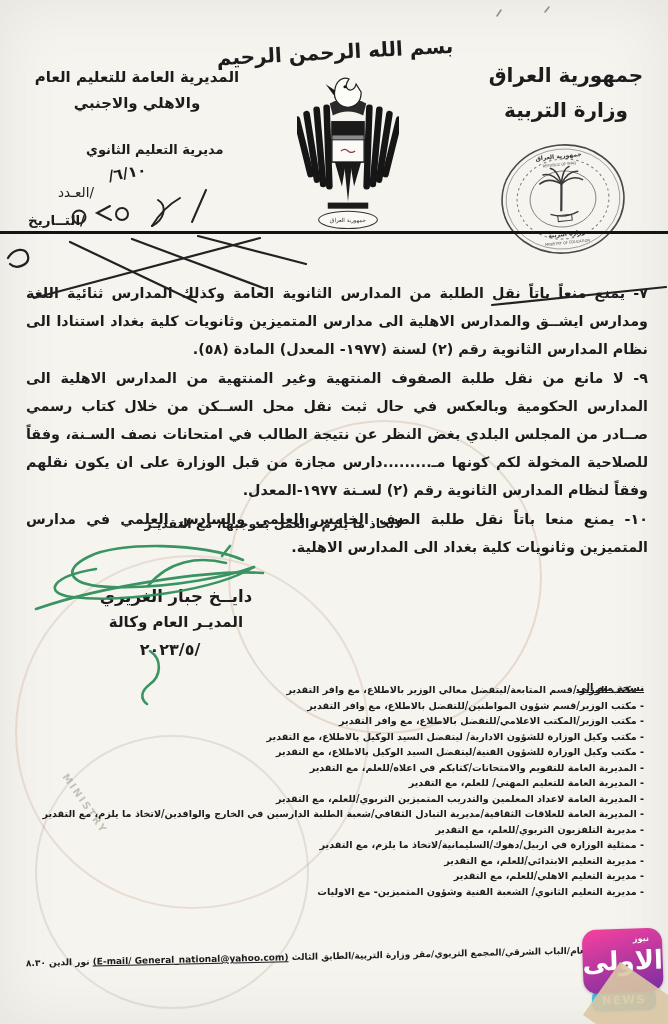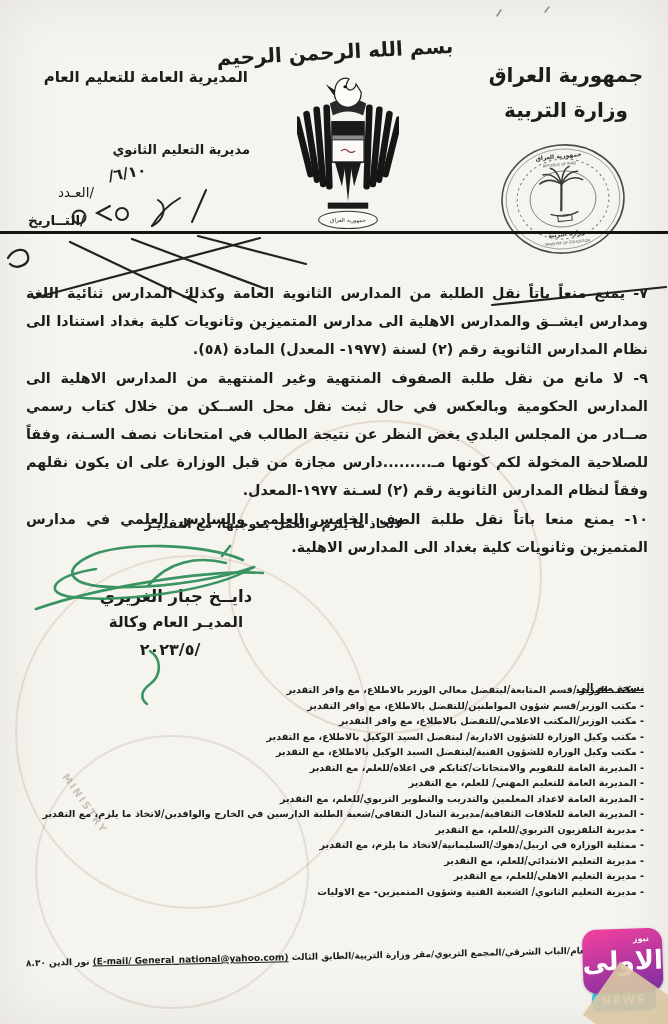--- a/index.html
+++ b/index.html
@@ -6,22 +6,22 @@
   #page{
     position:relative;width:668px;height:1024px;overflow:hidden;
     background:#f5f4ef;
     font-family:"DejaVu Sans",sans-serif;color:#1c1c1c;
     box-shadow:inset 0 0 60px rgba(120,110,95,.12);
   }
   .abs{position:absolute;}
 
   .bismillah{top:40px;left:192px;width:286px;text-align:center;font-size:20px;font-weight:bold;transform:rotate(-3deg);}
   .hdr-right{top:58px;right:14px;width:176px;text-align:center;font-weight:bold;font-size:20px;line-height:35px;}
-  .hdr-left{top:64px;left:26px;width:222px;text-align:right;font-weight:bold;font-size:15px;line-height:26px;}
-  .dir-sec{top:142px;left:86px;width:164px;text-align:right;font-weight:bold;font-size:13px;}
+  .hdr-left{top:64px;left:26px;width:222px;text-align:center;font-weight:bold;font-size:15px;line-height:26px;}
+  .dir-sec{top:142px;left:86px;width:164px;text-align:left;font-weight:bold;font-size:13px;}
   .num-label{top:184px;left:58px;font-weight:normal;font-size:13.5px;}
   .num-value{top:164px;left:108px;font-weight:bold;font-size:15px;transform:rotate(-10deg);direction:ltr;}
   .date-label{top:212px;left:28px;font-weight:bold;font-size:13.5px;}
   .divider{top:231px;left:0;width:668px;height:2.5px;background:#141414;}
 
   .body-text{top:279px;right:20px;left:26px;direction:rtl;font-size:14.3px;font-weight:600;line-height:28px;text-align:justify;}
   .body-text p{margin:0 0 1px 0;}
   .closing{top:516px;left:100px;width:348px;text-align:center;font-size:12.5px;font-weight:bold;direction:rtl;}
 
   .sig-name{top:587px;left:84px;width:184px;text-align:center;font-size:16.5px;font-weight:bold;}
@@ -67,20 +67,21 @@
 
   <div class="abs bismillah">بسم الله الرحمن الرحيم</div>
 
   <div class="abs hdr-right">
     <div>جمهورية العراق</div>
     <div>وزارة التربية</div>
   </div>
 
   <div class="abs hdr-left">
     <div>المديرية العامة للتعليم العام</div>
+    <div>والاهلي والاجنبي</div>
   </div>
   <div class="abs dir-sec">مديرية التعليم الثانوي</div>
 
   <div class="abs num-label">العـدد/</div>
   <div class="abs num-value">/٦/١٠</div>
   <div class="abs date-label">التــاريخ/</div>
 
   <svg class="abs" style="left:297px;top:73px;" width="102" height="162" viewBox="0 0 100 160">
     <g fill="#161616">
       <rect x="3" y="42" width="6.5" height="62" rx="3" transform="rotate(-14 6 73)"></rect>
@@ -154,21 +155,21 @@
 
   <div class="abs cc-header">نسخة منه الى</div>
   <div class="abs cc-list">
     <div>- مكتب الوزير /قسم المتابعة/ليتفضل معالي الوزير بالاطلاع، مع وافر التقدير</div>
     <div>- مكتب الوزير/قسم شؤون المواطنين/للتفضل بالاطلاع، مع وافر التقدير</div>
     <div>- مكتب الوزير/المكتب الاعلامي/للتفضل بالاطلاع، مع وافر التقدير</div>
     <div>- مكتب وكيل الوزارة للشؤون الادارية/ ليتفضل السيد الوكيل بالاطلاع، مع التقدير</div>
     <div>- مكتب وكيل الوزارة للشؤون الفنية/ليتفضل السيد الوكيل بالاطلاع، مع التقدير</div>
     <div>- المديرية العامة للتقويم والامتحانات/كتابكم في اعلاه/للعلم، مع التقدير</div>
     <div>- المديرية العامة للتعليم المهني/ للعلم، مع التقدير</div>
-    <div>- المديرية العامة لاعداد المعلمين والتدريب والتطوير التربوي/للعلم، مع التقدير</div>
+    <div>- المديرية العامة لاعداد المعلمين والتدريب المتميزين التربوي/للعلم، مع التقدير</div>
     <div>- المديرية العامة للعلاقات الثقافية/مديرية التبادل الثقافي/شعبة الطلبة الدارسين في الخارج والوافدين/لاتخاذ ما يلزم، مع التقدير</div>
     <div>- مديرية التلفزيون التربوي/للعلم، مع التقدير</div>
     <div>- ممثلية الوزارة في اربيل/دهوك/السليمانية/لاتخاذ ما يلزم، مع التقدير</div>
     <div>- مديرية التعليم الابتدائي/للعلم، مع التقدير</div>
     <div>- مديرية التعليم الاهلي/للعلم، مع التقدير</div>
     <div>- مديرية التعليم الثانوي/ الشعبة الفنية وشؤون المتميزين- مع الاوليات</div>
   </div>
 
   <div class="abs footer">
     <span>العامة للتعليم العام/الباب الشرقي/المجمع التربوي/مقر وزارة التربية/الطابق الثالث</span>

